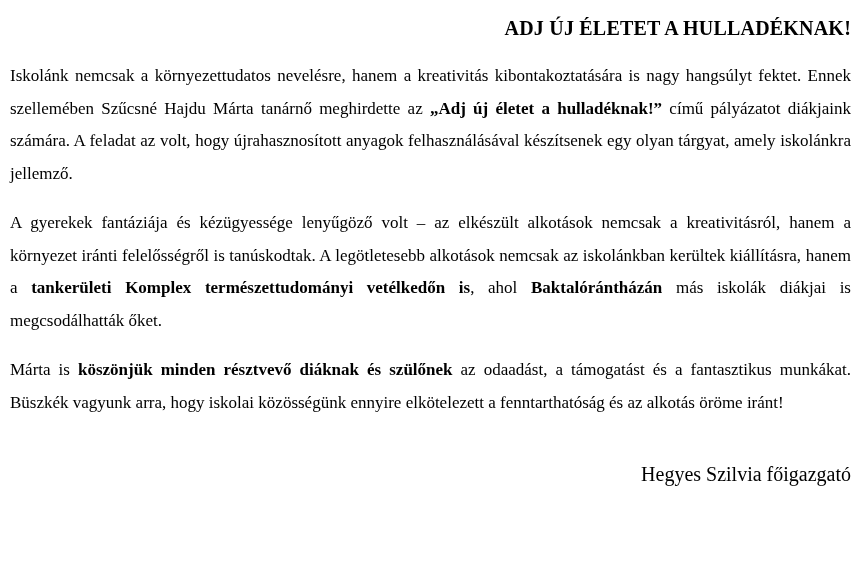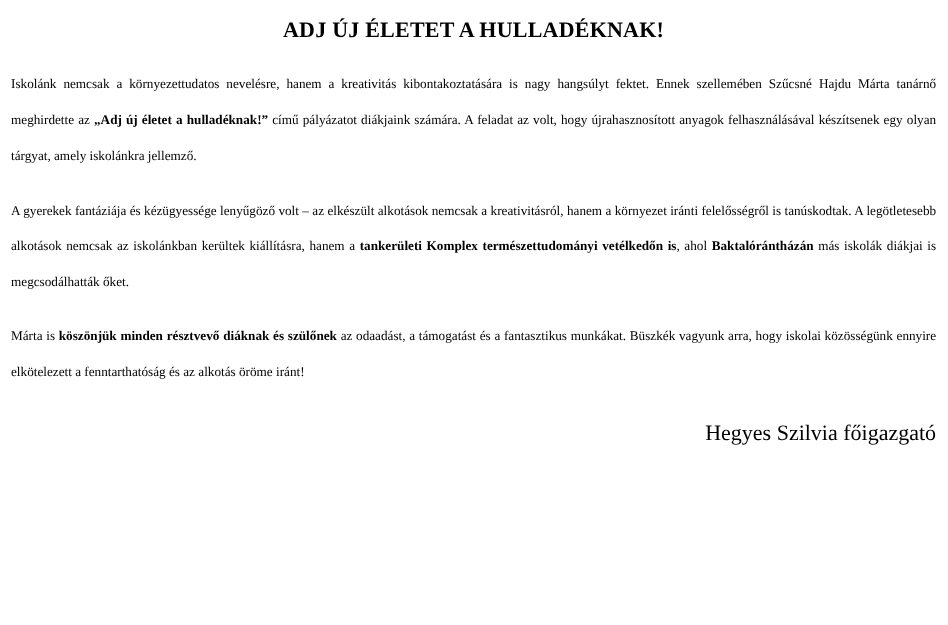--- a/index.html
+++ b/index.html
@@ -19,34 +19,34 @@
     width: 862px;
     height: 568px;
     padding: 12px 11px 10px 10px;
     background: #ffffff;
   }
   .doc-title {
     font-size: 20px;
     line-height: 32px;
     font-weight: bold;
     margin: 0 0 16px 0;
-    text-align: center;
+    text-align: right;
     letter-spacing: 0.2px;
   }
   .doc-paragraph {
-    font-size: 12px;
+    font-size: 17px;
     line-height: 32.5px;
     text-align: justify;
     margin: 0 0 17px 0;
   }
   .doc-signature {
     font-size: 20px;
     line-height: 32px;
     text-align: right;
-    margin-top: 24px;
+    margin-top: 39px;
   }
 </style>
 </head>
 <body>
 
 <div class="page">
 
   <h1 class="doc-title">ADJ ÚJ ÉLETET A HULLADÉKNAK!</h1>
 
   <p class="doc-paragraph"><span>Iskolánk nemcsak a környezettudatos nevelésre, hanem a kreativitás kibontakoztatására is nagy hangsúlyt fektet. Ennek szellemében Szűcsné Hajdu Márta tanárnő meghirdette az </span><span style="font-weight: bold;">„Adj új életet a hulladéknak!”</span><span> című pályázatot diákjaink számára. A feladat az volt, hogy újrahasznosított anyagok felhasználásával készítsenek egy olyan tárgyat, amely iskolánkra jellemző.</span></p>

